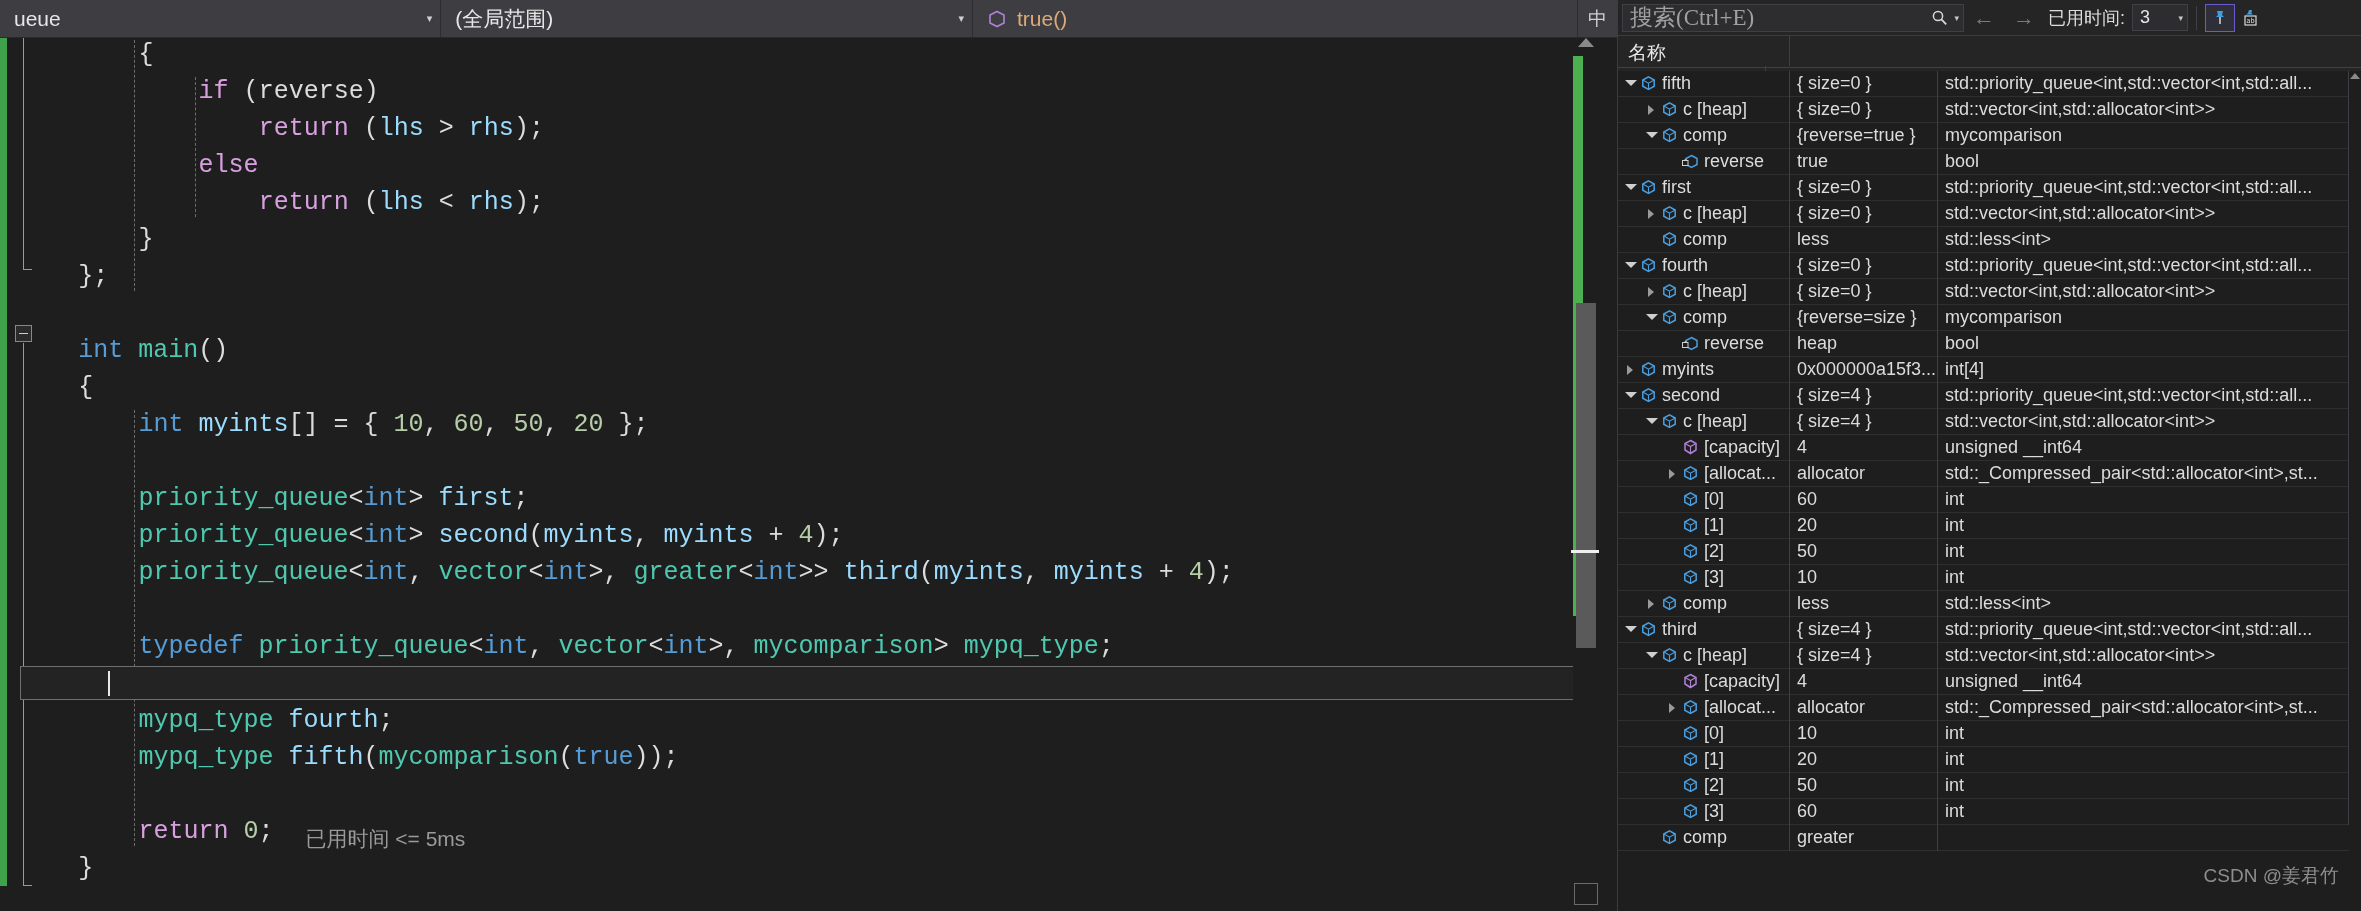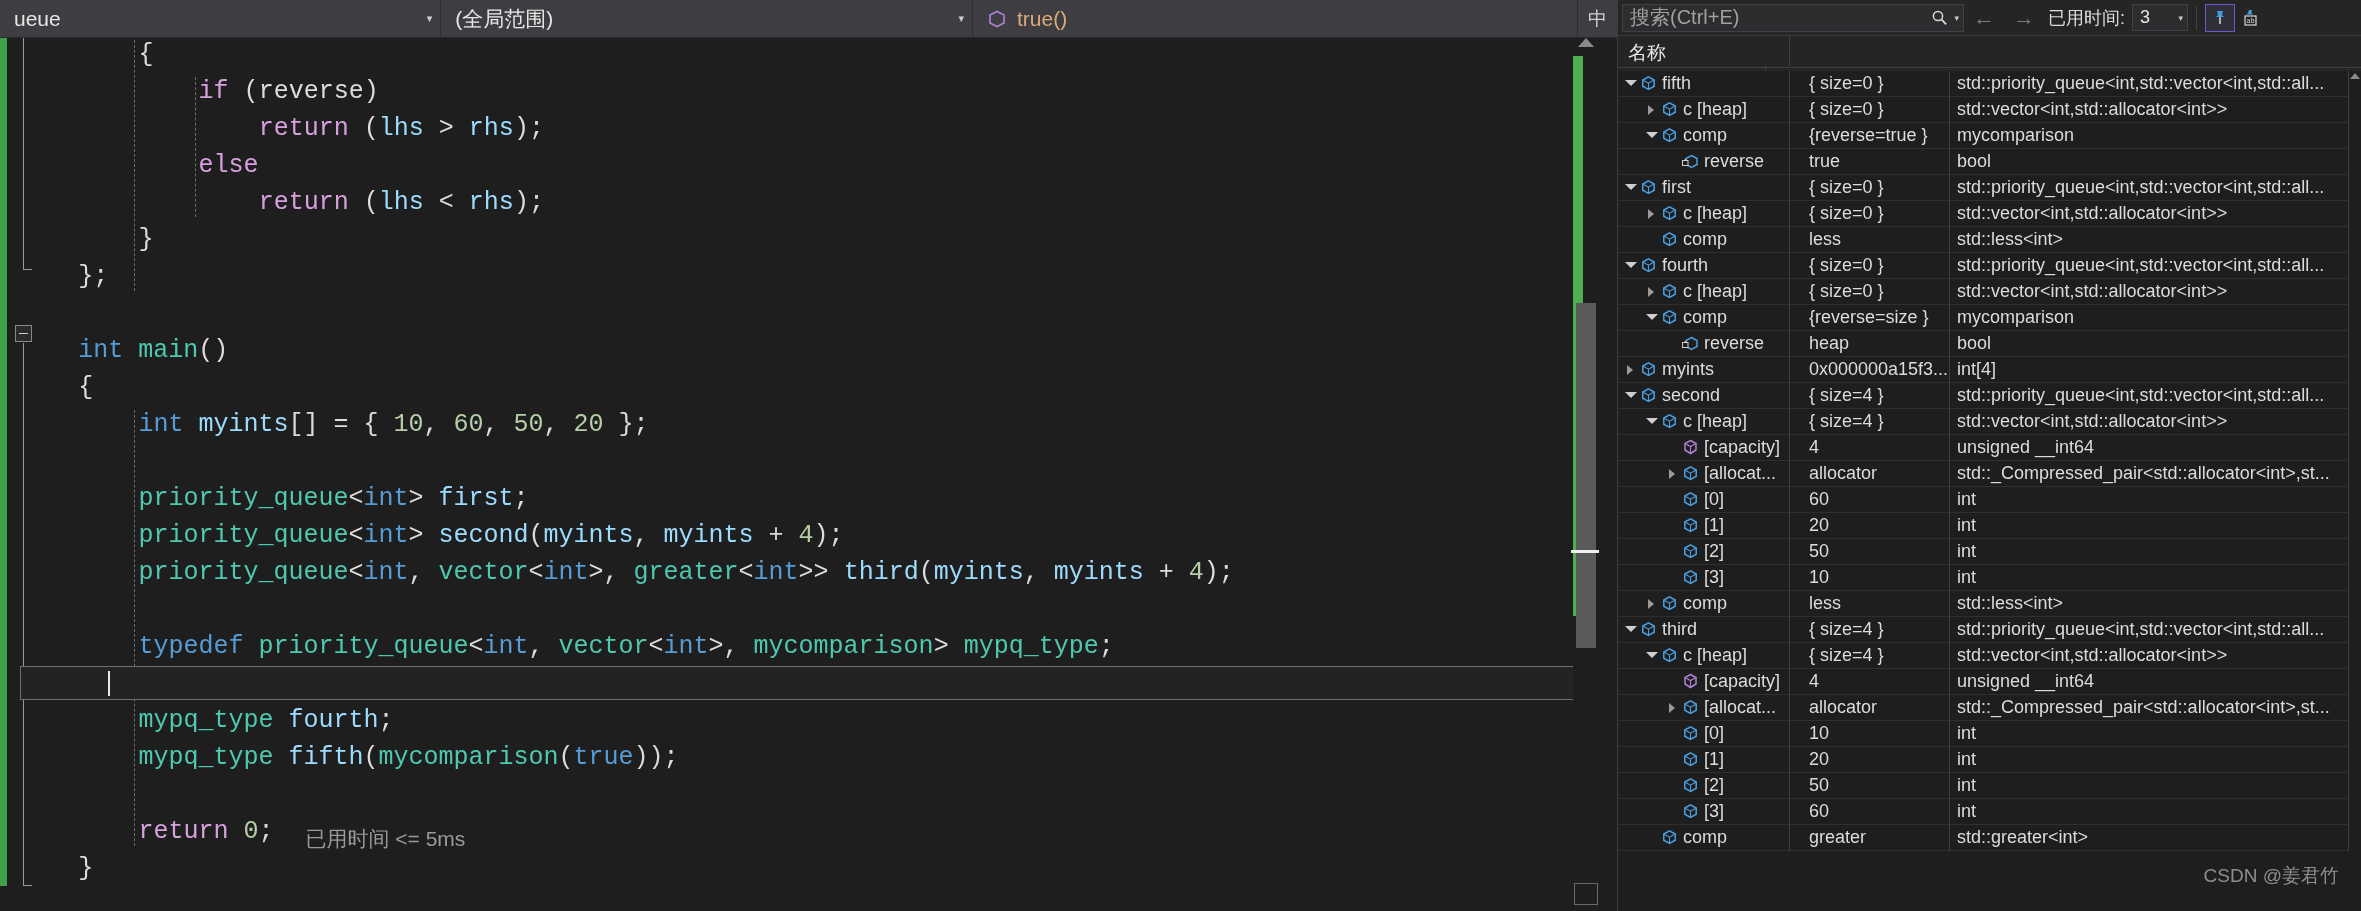--- a/index.html
+++ b/index.html
@@ -84,21 +84,21 @@
   #v-box{ position:absolute; left:1px; bottom:6px; width:24px; height:22px;
           border:1px solid #6a6a6a; }
   #right-strip{ position:absolute; right:0; top:38px; width:18px; bottom:0; background:#1e1e1e; }
 
   
   #watch-toolbar{ height:36px; background:#252526; display:flex; align-items:center;
                   border-bottom:1px solid #3c3c3c; }
   #search-box{ width:342px; height:28px; margin:0 0 0 4px; background:#2d2d30;
                border:1px solid #3f3f46; display:flex; align-items:center; padding:0 4px 0 7px; }
   #search-box input{ flex:1; background:transparent; border:0; outline:none;
-                     color:#cfcfcf; font-size:20px; font-family:Liberation Sans, sans-serif; }
+                     color:#cfcfcf; font-size:23px; font-family:Liberation Serif, serif; }
   #search-box input::placeholder{ color:#a0a0a0; }
   .mag{ width:17px; height:17px; position:relative; }
   .mini-caret{ font-size:9px; color:#c8c8c8; margin-left:6px; }
   .nav-arrow{ color:#7a7a7a; font-size:22px; padding:0 9px; }
   #depth-label{ color:#dcdcdc; font-size:18px; margin-left:4px; }
   #depth-select{ width:56px; height:27px; margin-left:7px; background:#2d2d30;
                  border:1px solid #3f3f46; display:flex; align-items:center;
                  padding:0 4px 0 7px; color:#e6e6e6; font-size:18px; }
   #depth-select .mini-caret{ margin-left:auto; }
   .tool-sep{ width:1px; height:24px; background:#3f3f46; margin:0 8px; }
@@ -114,21 +114,21 @@
   .col-value{ width:148px; }
   .col-type { flex:1; }
 
   #grid-body{ position:absolute; top:71px; left:0; right:12px; bottom:0;
               overflow:hidden; background:#1e1e1e; }
   .row{ height:26px; display:flex; align-items:center; border-bottom:1px solid #2f2f2f; }
   .cell{ height:26px; display:flex; align-items:center; overflow:hidden;
          white-space:nowrap; font-size:18px; color:#dcdcdc;
          border-right:1px solid #3f3f46; }
   .cell.name { width:172px; }
-  .cell.value{ width:148px; padding-left:7px;margin-left:12px; }
+  .cell.value{ width:148px; padding-left:7px; }
   .cell.type { flex:1; padding-left:7px; }
   .expander{ width:13px; height:13px; margin-right:2px; flex:0 0 13px; position:relative; }
   .expander.collapsed::after{ content:""; position:absolute; left:3px; top:2px;
       width:0;height:0; border-top:5px solid transparent; border-bottom:5px solid transparent;
       border-left:6px solid #9a9a9a; }
   .expander.expanded::after{ content:""; position:absolute; left:1px; top:3px;
       width:0;height:0; border-left:6px solid transparent; border-right:6px solid transparent;
       border-top:6px solid #cfcfcf; }
   .vicon{ width:19px; height:19px; margin-right:4px; flex:0 0 19px; }
   .nm{ overflow:hidden; text-overflow:ellipsis; white-space:nowrap; }
@@ -631,21 +631,20 @@
           <div class="cell name" style="padding-left: 27px;">
             <span class="expander "></span>
             <span class="vicon"><svg width="19" height="19" viewBox="0 0 19 19">
                 <path d="M9.5 2.8 L15.2 6 L15.2 12.2 L9.5 15.4 L3.8 12.2 L3.8 6 Z" fill="none" stroke="#4a9fe0" stroke-width="1.5"></path>
                 <path d="M3.8 6 L9.5 9.2 L15.2 6" fill="none" stroke="#4a9fe0" stroke-width="1.1"></path>
                 <line x1="9.5" y1="9.2" x2="9.5" y2="15.4" stroke="#4a9fe0" stroke-width="1.1"></line>
               </svg></span>
             <span class="nm">comp</span>
           </div>
           <div class="cell value">greater</div>
-          <div class="cell type">std::greater&lt;int&gt;</div>
         </div>
       </div>
 
     <div id="w-scroll">
       <div id="w-arrow"></div>
     </div>
 
     <div id="watermark">CSDN @姜君竹</div>
   </div>
 </div>

